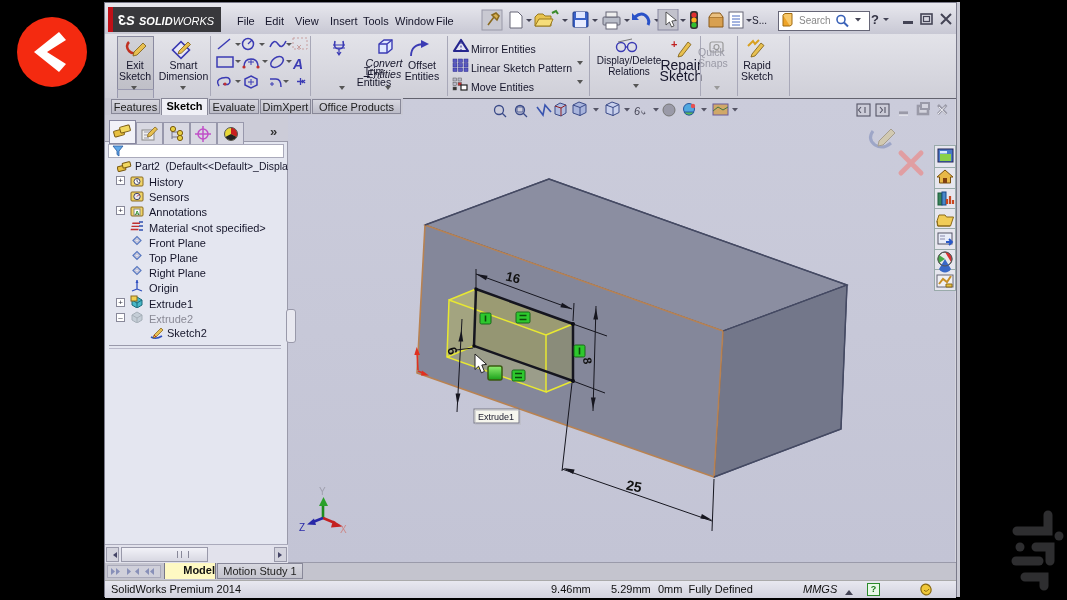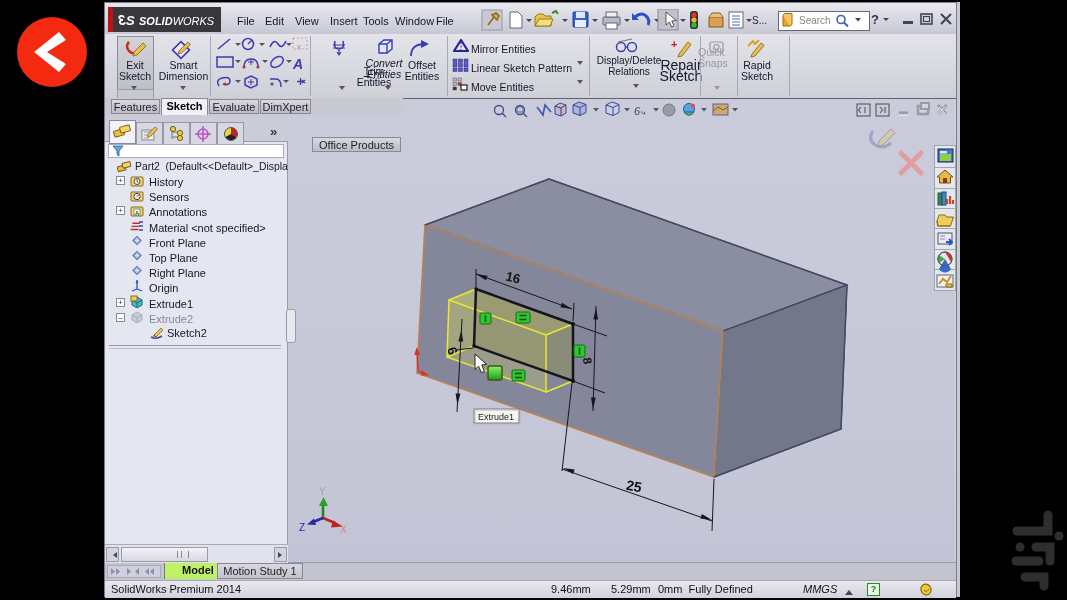--- a/index.html
+++ b/index.html
@@ -255,21 +255,21 @@
 <div class="ab" style="left:631px;top:26px;width:42px;text-align:center;line-height:11px;">Rapid<br>Sketch</div>
 <div class="ab" style="left:684px;top:2px;width:1px;height:60px;background:#a8a8b8;"></div>
 </div>
 
 <div class="ab" style="left:0;top:95px;width:298px;height:17px;background:#c9c9d4;z-index:4;"></div>
 <div id="tabrow" class="ab" style="left:0;top:95px;width:851px;height:17px;font-size:11px;z-index:5;">
 <div class="ab" style="left:6px;top:1px;width:49px;height:15px;background:linear-gradient(#d8d8e0,#bcbcc8);border:1px solid #888898;box-sizing:border-box;text-align:center;color:#222;line-height:14px;">Features</div>
 <div class="ab" style="left:56px;top:0px;width:47px;height:17px;background:#f0f0f6;border:1px solid #888898;border-bottom:none;box-sizing:border-box;text-align:center;color:#000;font-weight:bold;line-height:15px;">Sketch</div>
 <div class="ab" style="left:104px;top:1px;width:50px;height:15px;background:linear-gradient(#d8d8e0,#bcbcc8);border:1px solid #888898;box-sizing:border-box;text-align:center;color:#222;line-height:14px;">Evaluate</div>
 <div class="ab" style="left:155px;top:1px;width:51px;height:15px;background:linear-gradient(#d8d8e0,#bcbcc8);border:1px solid #888898;box-sizing:border-box;text-align:center;color:#222;line-height:14px;">DimXpert</div>
-<div class="ab" style="left:207px;top:1px;width:89px;height:15px;background:linear-gradient(#d8d8e0,#bcbcc8);border:1px solid #888898;box-sizing:border-box;text-align:center;color:#222;line-height:14px;margin-top:38px;">Office Products</div>
+<div class="ab" style="left:207px;top:1px;width:89px;height:15px;background:linear-gradient(#d8d8e0,#bcbcc8);border:1px solid #888898;box-sizing:border-box;text-align:center;color:#222;line-height:14px;">Office Products</div>
 </div>
 
 <div class="ab" style="left:0;top:112px;width:183px;height:431px;background:#e4e6f0;border-right:1px solid #9a9aaa;box-sizing:border-box;"></div>
 <div id="lpanel" class="ab" style="left:0;top:112px;width:183px;height:431px;font-size:11px;color:#15152a;">
 
 <div class="ab" style="left:0;top:0;width:183px;height:27px;background:#ccccd8;border-bottom:1px solid #9a9aaa;box-sizing:border-box;"></div>
 <div class="ab" style="left:4px;top:5px;width:27px;height:24px;background:#f2f2f8;border:1px solid #8888a0;box-sizing:border-box;"></div>
 <svg class="ab" style="left:8px;top:9px" width="19" height="16" viewBox="0 0 19 16">
 <rect x="1" y="6" width="10" height="6" rx="1" transform="rotate(-15 6 9)" fill="#e8c040" stroke="#7a5a10"></rect>
 <rect x="7" y="2" width="10" height="6" rx="1" transform="rotate(-15 12 5)" fill="#f2d860" stroke="#7a5a10"></rect>
@@ -620,21 +620,21 @@
 <div id="mtabs" class="ab" style="left:0;top:559px;width:851px;height:18px;font-size:11px;">
 <div class="ab" style="left:2px;top:3px;width:54px;height:13px;background:#d0d0da;border:1px solid #aab;box-sizing:border-box;"></div>
 <svg class="ab" style="left:4px;top:5px" width="50" height="9" viewBox="0 0 50 9">
 <g fill="#8890b8">
             <path d="M2 1 v7 l4 -3.5 z M7 1 v7 l4 -3.5 z"></path>
             <path d="M18 1 v7 l4 -3.5 z"></path>
             <path d="M30 1 l-4 3.5 l4 3.5 z"></path>
             <path d="M40 1 l-4 3.5 l4 3.5 z M45 1 l-4 3.5 l4 3.5 z"></path>
           </g>
 </svg>
-<div class="ab" style="left:59px;top:0px;width:68px;height:17px;background:#bef264;border:1px solid #778;border-bottom:none;box-sizing:border-box;text-align:center;font-weight:bold;color:#111;line-height:15px;">Model</div>
+<div class="ab" style="left:59px;top:0px;width:52px;height:17px;background:#fef9c3;border:1px solid #778;border-bottom:none;box-sizing:border-box;text-align:right;font-weight:bold;color:#111;line-height:15px;">Model</div>
 <div class="ab" style="left:112px;top:1px;width:86px;height:16px;background:linear-gradient(#d8d8e0,#c2c2cc);border:1px solid #889;box-sizing:border-box;text-align:center;color:#222;line-height:14px;">Motion Study 1</div>
 </div>
 
 <div class="ab" style="left:0;top:577px;width:851px;height:18px;background:linear-gradient(#e8e8f0,#d2d2de);border-top:1px solid #aaa;box-sizing:border-box;"></div>
 <div id="status" class="ab" style="left:0;top:577px;width:851px;height:18px;font-size:11px;color:#111;">
 <div class="ab" style="left:6px;top:3px;">SolidWorks Premium 2014</div>
 <div class="ab" style="left:446px;top:3px;">9.46mm</div>
 <div class="ab" style="left:506px;top:3px;">5.29mm</div>
 <div class="ab" style="left:553px;top:3px;">0mm&nbsp; Fully Defined</div>
 <div class="ab" style="left:698px;top:3px;font-style:italic;">MMGS</div>

